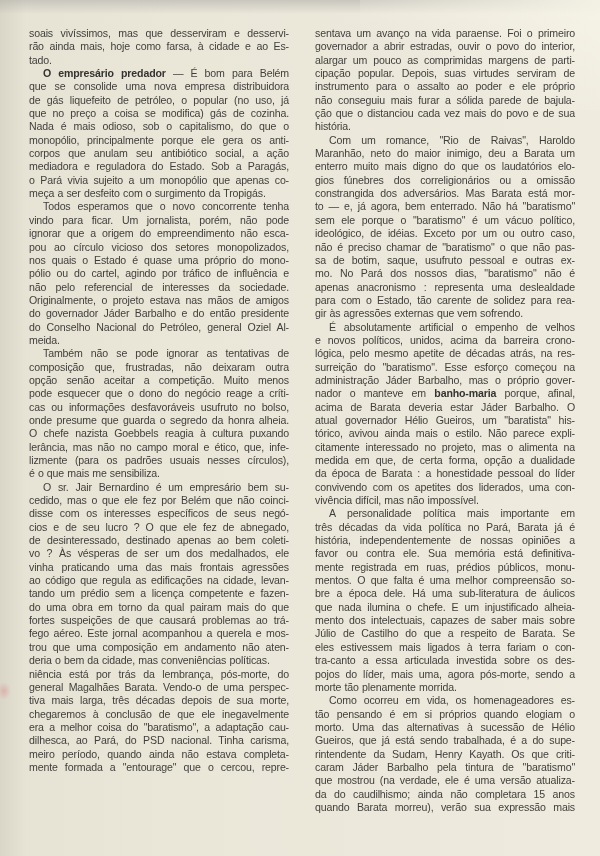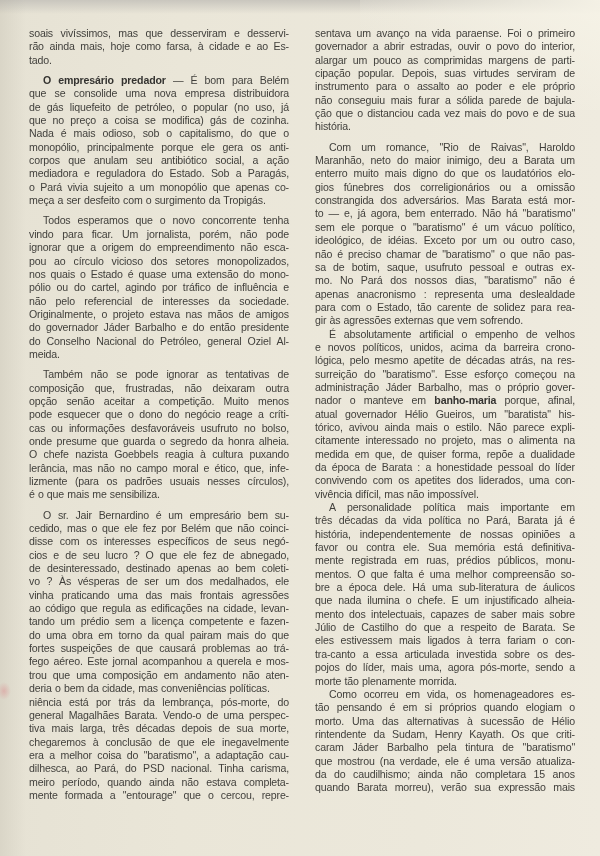--- a/index.html
+++ b/index.html
@@ -25,21 +25,21 @@
   .pink-smudge {
     position: absolute; left: -3px; top: 682px; width: 14px; height: 18px;
     background: radial-gradient(ellipse at center, rgba(219,150,150,0.55), rgba(219,150,150,0) 70%);
   }
   .columns {
     position: absolute; top: 27px; left: 29px; width: 546px;
     display: flex; gap: 26px;
   }
   .col { width: 268px; }
   .para { margin: 0; }
-  .para.gap { margin-top: 7px; }
+  .para.gap { }
   .line {
     font-size: 10.6px; line-height: 13.35px; letter-spacing: -0.15px;
     word-spacing: 0.4px; text-align: left; white-space: normal;
     color: #403f3b;
   }
   .line.jl { text-align: justify; text-align-last: justify; }
   .line.first { padding-left: 14px; }
   .line b { font-weight: bold; color: #343330; }
 </style>
 </head>
@@ -67,21 +67,21 @@
         <div class="line jl"><span>corpos que anulam seu antibiótico social, a ação</span></div>
         <div class="line jl"><span>mediadora e reguladora do Estado. Sob a Paragás,</span></div>
         <div class="line jl"><span>o Pará vivia sujeito a um monopólio que apenas co-</span></div>
         <div class="line"><span>meça a ser desfeito com o surgimento da Tropigás.</span></div>
       </div>
       <div class="para gap">
         <div class="line jl first"><span>Todos esperamos que o novo concorrente tenha</span></div>
         <div class="line jl"><span>vindo para ficar. Um jornalista, porém, não pode</span></div>
         <div class="line jl"><span>ignorar que a origem do empreendimento não esca-</span></div>
         <div class="line jl"><span>pou ao círculo vicioso dos setores monopolizados,</span></div>
-        <div class="line jl"><span>nos quais o Estado é quase uma extensão do mono-</span></div>
+        <div class="line jl"><span>nos quais o Estado é quase uma próprio do mono-</span></div>
         <div class="line jl"><span>pólio ou do cartel, agindo por tráfico de influência e</span></div>
         <div class="line jl"><span>não pelo referencial de interesses da sociedade.</span></div>
         <div class="line jl"><span>Originalmente, o projeto estava nas mãos de amigos</span></div>
         <div class="line jl"><span>do governador Jáder Barbalho e do então presidente</span></div>
         <div class="line jl"><span>do Conselho Nacional do Petróleo, general Oziel Al-</span></div>
         <div class="line"><span>meida.</span></div>
       </div>
       <div class="para gap">
         <div class="line jl first"><span>Também não se pode ignorar as tentativas de</span></div>
         <div class="line jl"><span>composição que, frustradas, não deixaram outra</span></div>
@@ -148,24 +148,25 @@
         <div class="line jl"><span>para com o Estado, tão carente de solidez para rea-</span></div>
         <div class="line"><span>gir às agressões externas que vem sofrendo.</span></div>
       </div>
       <div class="para">
         <div class="line jl first"><span>É absolutamente artificial o empenho de velhos</span></div>
         <div class="line jl"><span>e novos políticos, unidos, acima da barreira crono-</span></div>
         <div class="line jl"><span>lógica, pelo mesmo apetite de décadas atrás, na res-</span></div>
         <div class="line jl"><span>surreição do "baratismo". Esse esforço começou na</span></div>
         <div class="line jl"><span>administração Jáder Barbalho, mas o próprio gover-</span></div>
         <div class="line jl"><span>nador o manteve em </span><b>banho-maria</b><span> porque, afinal,</span></div>
+        <div class="line jl"><span>acima de Barata deveria estar Jáder Barbalho. O</span></div>
         <div class="line jl"><span>atual governador Hélio Gueiros, um "baratista" his-</span></div>
         <div class="line jl"><span>tórico, avivou ainda mais o estilo. Não parece expli-</span></div>
         <div class="line jl"><span>citamente interessado no projeto, mas o alimenta na</span></div>
-        <div class="line jl"><span>medida em que, de quiser forma, repõe a dualidade</span></div>
+        <div class="line jl"><span>medida em que, de certa forma, opção a dualidade</span></div>
         <div class="line jl"><span>da época de Barata : a honestidade pessoal do líder</span></div>
         <div class="line jl"><span>convivendo com os apetites dos liderados, uma con-</span></div>
         <div class="line"><span>vivência difícil, mas não impossível.</span></div>
       </div>
       <div class="para">
         <div class="line jl first"><span>A personalidade política mais importante em</span></div>
         <div class="line jl"><span>três décadas da vida política no Pará, Barata já é</span></div>
         <div class="line jl"><span>história, independentemente de nossas opiniões a</span></div>
         <div class="line jl"><span>favor ou contra ele. Sua memória está definitiva-</span></div>
         <div class="line jl"><span>mente registrada em ruas, prédios públicos, monu-</span></div>
@@ -176,20 +177,21 @@
         <div class="line jl"><span>Júlio de Castilho do que a respeito de Barata. Se</span></div>
         <div class="line jl"><span>eles estivessem mais ligados à terra fariam o con-</span></div>
         <div class="line jl"><span>tra-canto a essa articulada investida sobre os des-</span></div>
         <div class="line jl"><span>pojos do líder, mais uma, agora pós-morte, sendo a</span></div>
         <div class="line"><span>morte tão plenamente morrida.</span></div>
       </div>
       <div class="para">
         <div class="line jl first"><span>Como ocorreu em vida, os homenageadores es-</span></div>
         <div class="line jl"><span>tão pensando é em si próprios quando elogiam o</span></div>
         <div class="line jl"><span>morto. Uma das alternativas à sucessão de Hélio</span></div>
+        <div class="line jl"><span>Gueiros, que já está sendo trabalhada, é a do supe-</span></div>
         <div class="line jl"><span>rintendente da Sudam, Henry Kayath. Os que criti-</span></div>
         <div class="line jl"><span>caram Jáder Barbalho pela tintura de "baratismo"</span></div>
         <div class="line jl"><span>que mostrou (na verdade, ele é uma versão atualiza-</span></div>
         <div class="line jl"><span>da do caudilhismo; ainda não completara 15 anos</span></div>
         <div class="line jl"><span>quando Barata morreu), verão sua expressão mais</span></div>
       </div>
     </div>
   </div>
 
 </body></html>

